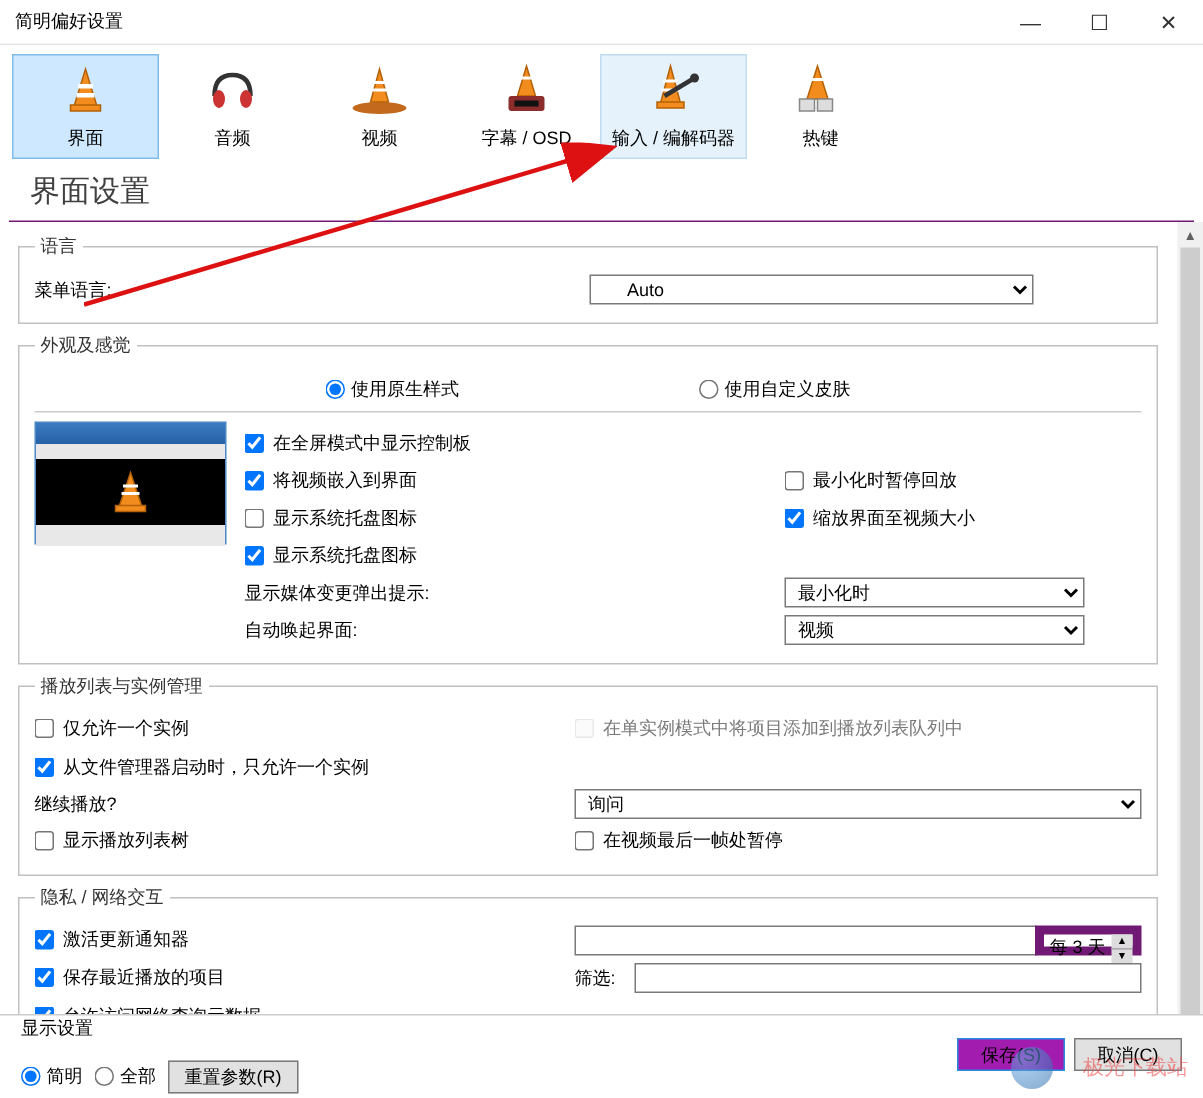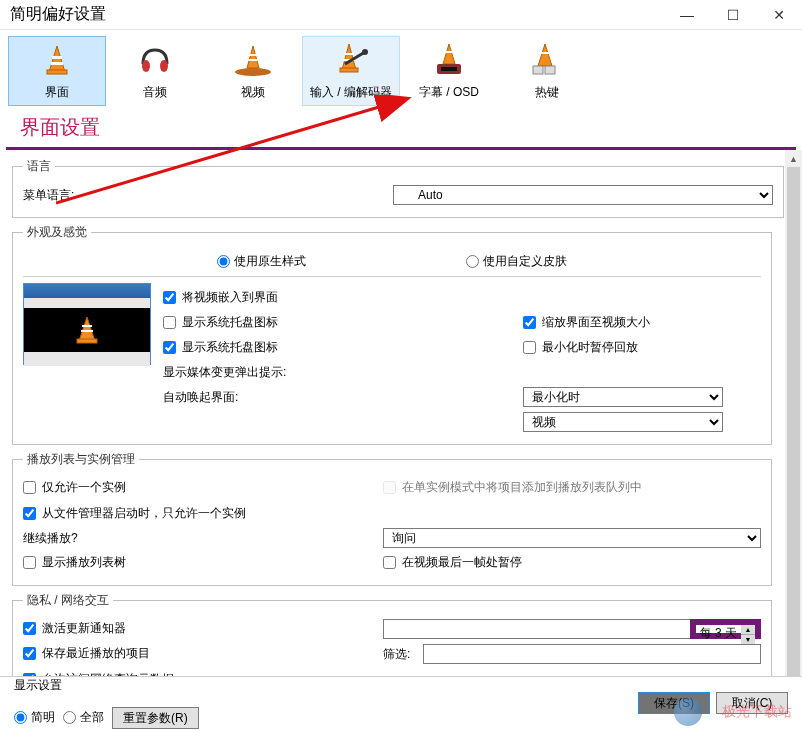--- a/index.html
+++ b/index.html
@@ -1,44 +1,44 @@
 <!DOCTYPE html>
 <html><head>
 <meta charset="utf-8">
 <style>
 * { box-sizing: border-box; margin: 0; padding: 0; }
 body { font-family: "Microsoft YaHei", Arial, sans-serif; font-size: 12px; background: #fff; color: #000; width: 802px; height: 732px; overflow: hidden; position: relative; }
 
 
 .titlebar { height: 30px; background: #fff; border-bottom: 1px solid #e5e5e5; display: flex; align-items: center; padding-left: 10px; }
-.titlebar .title { flex: 1; font-size: 16px; }
+.titlebar .title { flex: 1; font-size: 12px; }
 .winbtn { width: 46px; height: 30px; display: flex; align-items: center; justify-content: center; font-size: 14px; color: #333; }
 
 
 .toolbar { display: flex; padding: 6px 8px 4px; gap: 0; }
 .tb-item { width: 98px; height: 70px; display: flex; flex-direction: column; align-items: center; justify-content: flex-end; padding-bottom: 4px; border: 1px solid transparent; cursor: pointer; }
 .tb-item.selected { background: #cde8ff; border: 1px solid #7fbce9; }
 .tb-item.highlight { background: #e5f1fb; border: 1px solid #c0ddf1; }
 .tb-item .icon { flex: 1; display: flex; align-items: center; justify-content: center; }
 .tb-item .label { font-size: 12px; margin-top: 2px; }
 
-.headline { font-size: 20px; color: #be185d; padding: 4px 14px 6px; border-bottom: 3px solid #701a75; margin: 0 6px; }
+.headline { font-size: 20px; color: #404040; padding: 4px 14px 6px; border-bottom: 1px solid #701a75; margin: 0 6px; }
 
 .content { padding: 4px 12px 0; height: 560px; overflow: hidden; position: relative; }
 fieldset { border: 1px solid #c0c0c0; margin: 4px 0 6px; padding: 6px 10px 8px; }
 legend { font-size: 12px; padding: 0 4px; color: #333; }
 
 .row { display: flex; align-items: center; margin: 3px 0; min-height: 22px; }
 .label-col { width: 140px; }
 .left-col { width: 360px; }
 .right-col { flex: 1; }
 
 select, input[type=text] { border: 1px solid #7a7a7a; height: 20px; font-size: 12px; background: #fff; padding: 0 4px; }
 select { width: 100%; }
-.wide-select { width: 380px; padding-left: 20px; }
+.wide-select { width: 296px; padding-left: 20px; }
 .med-select { width: 200px; }
 
 input[type=checkbox] { margin-right: 6px; vertical-align: middle; }
 input[type=radio] { margin-right: 4px; vertical-align: middle; }
 label { display: inline-flex; align-items: center; cursor: pointer; }
 .disabled { color: #7a7a7a; }
 .disabled input { opacity: 0.5; }
 
 
 .thumb { width: 128px; height: 82px; border: 1px solid #5089c7; margin-right: 12px; position: relative; background: #eee; }
@@ -47,21 +47,21 @@
 .thumb .body { height: 44px; background: #000; display: flex; align-items: center; justify-content: center; }
 .thumb .bottom { height: 14px; background: #e8e8e8; }
 
 
 .footer { position: absolute; left: 0; right: 0; bottom: 0; border-top: 1px solid #ccc; padding: 6px 14px 10px; display: flex; align-items: center; background: #fff; height: 56px; }
 .footer .display-label { font-size: 12px; margin-right: 4px; }
 .footer .leftbox { display: flex; flex-direction: column; gap: 13px; }
 .footer .radiorow { display: flex; gap: 8px; align-items: center; }
 .footer .spacer { flex: 1; }
 .btn { border: 1px solid #7a7a7a; background: #e1e1e1; padding: 2px 10px; font-size: 12px; cursor: pointer; min-width: 72px; height: 22px; }
-.btn.primary { background: #737373; border: 1px solid #288ae2; }
+.btn.primary { background: #a21caf; border: 1px solid #288ae2; }
 .footer .rightbtns { display: flex; gap: 6px; align-items: flex-end; }
 
 
 .arrow { position: absolute; left: 56px; top: 95px; pointer-events: none; }
 
 
 .watermark { position: absolute; right: 10px; bottom: 6px; opacity: 0.55; font-size: 14px; color: #ef4444; display: flex; align-items: center; gap: 20px; pointer-events: none; }
 .watermark .dot { width: 28px; height: 28px; border-radius: 50%; background: radial-gradient(circle at 30% 30%, #6fb0e8, #2465a7); }
 
 
@@ -112,43 +112,43 @@
     <div class="icon">
       <svg width="40" height="36" viewBox="0 0 40 36">
           <ellipse cx="20" cy="30" rx="18" ry="4" fill="#c2691d"></ellipse>
           <polygon points="20,4 26,26 14,26" fill="#f28c1e" stroke="#b36106"></polygon>
           <rect x="15" y="12" width="10" height="2" fill="#fff"></rect>
           <rect x="14" y="17" width="12" height="2" fill="#fff"></rect>
         </svg>
     </div>
     <span class="label">视频</span>
   </div>
+  <div class="tb-item">
+    <div class="icon">
+      <svg width="40" height="36" viewBox="0 0 40 36">
+          <polygon points="20,2 26,22 14,22" fill="#f28c1e" stroke="#b36106"></polygon>
+          <rect x="15" y="9" width="10" height="2" fill="#fff"></rect>
+          <rect x="8" y="22" width="24" height="10" rx="2" fill="#8b2d2d"></rect>
+          <rect x="12" y="25" width="16" height="4" fill="#111"></rect>
+        </svg>
+    </div>
+    <span class="label">字幕 / OSD</span>
+  </div>
   <div class="tb-item highlight">
     <div class="icon">
       <svg width="40" height="36" viewBox="0 0 40 36">
           <polygon points="18,2 25,28 11,28" fill="#f28c1e" stroke="#b36106"></polygon>
           <rect x="9" y="26" width="18" height="4" fill="#f28c1e" stroke="#b36106"></rect>
           <rect x="13" y="11" width="10" height="2" fill="#fff"></rect>
           <rect x="12" y="17" width="12" height="2" fill="#fff"></rect>
           <path d="M14 22 L34 10" stroke="#333" stroke-width="3"></path>
           <circle cx="34" cy="10" r="3" fill="#333"></circle>
         </svg>
     </div>
     <span class="label">输入 / 编解码器</span>
-  </div>
-  <div class="tb-item">
-    <div class="icon">
-      <svg width="40" height="36" viewBox="0 0 40 36">
-          <polygon points="20,2 26,22 14,22" fill="#f28c1e" stroke="#b36106"></polygon>
-          <rect x="15" y="9" width="10" height="2" fill="#fff"></rect>
-          <rect x="8" y="22" width="24" height="10" rx="2" fill="#8b2d2d"></rect>
-          <rect x="12" y="25" width="16" height="4" fill="#111"></rect>
-        </svg>
-    </div>
-    <span class="label">字幕 / OSD</span>
   </div>
   <div class="tb-item">
     <div class="icon">
       <svg width="40" height="36" viewBox="0 0 40 36">
           <polygon points="18,2 25,24 11,24" fill="#f28c1e" stroke="#b36106"></polygon>
           <rect x="13" y="10" width="10" height="2" fill="#fff"></rect>
           <rect x="6" y="24" width="10" height="8" fill="#ddd" stroke="#888"></rect>
           <rect x="18" y="24" width="10" height="8" fill="#ddd" stroke="#888"></rect>
         </svg>
     </div>
@@ -194,20 +194,26 @@
                 <rect x="9" y="10" width="10" height="2" fill="#fff"></rect>
                 <rect x="8" y="15" width="12" height="2" fill="#fff"></rect>
               </svg>
             </div>
         <div class="bottom"></div>
       </div>
       <div class="left-col">
         <div class="row">
               <label>
                 <input type="checkbox" checked="" style="">
+                <span>在全屏模式中显示控制板</span>
+              </label>
+            </div>
+        <div class="row">
+              <label>
+                <input type="checkbox" checked="" style="">
                 <span>将视频嵌入到界面</span>
               </label>
             </div>
         <div class="row">
               <label>
                 <input type="checkbox" style="">
                 <span>显示系统托盘图标</span>
               </label>
             </div>
         <div class="row">
@@ -220,28 +226,28 @@
               <span>显示媒体变更弹出提示:</span>
             </div>
         <div class="row">
               <span>自动唤起界面:</span>
             </div>
       </div>
       <div class="right-col">
         <div class="row" style="height:22px;"></div>
         <div class="row">
               <label>
+                <input type="checkbox" style="">
+                <span>最小化时暂停回放</span>
+              </label>
+            </div>
+        <div class="row">
+              <label>
                 <input type="checkbox" checked="" style="">
                 <span>缩放界面至视频大小</span>
-              </label>
-            </div>
-        <div class="row">
-              <label>
-                <input type="checkbox" style="">
-                <span>最小化时暂停回放</span>
               </label>
             </div>
         <div class="row" style="height:22px;"></div>
         <div class="row">
               <select class="med-select"><option>最小化时</option></select>
             </div>
         <div class="row">
               <select class="med-select"><option>视频</option></select>
             </div>
       </div>

